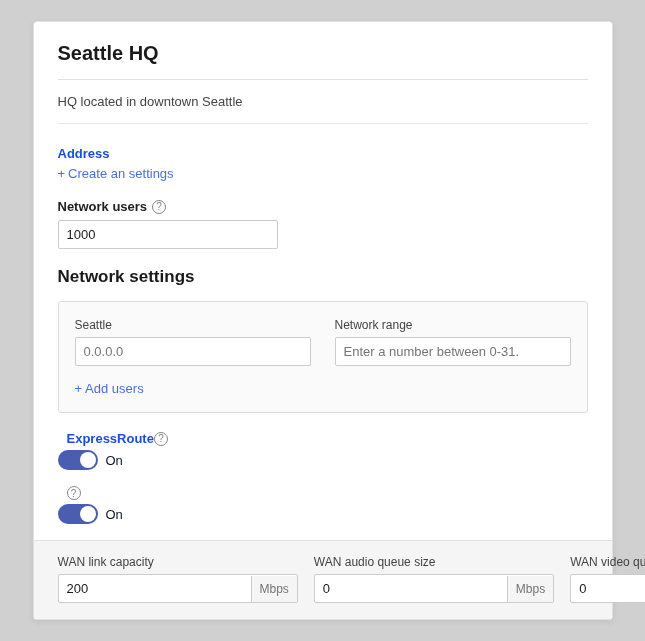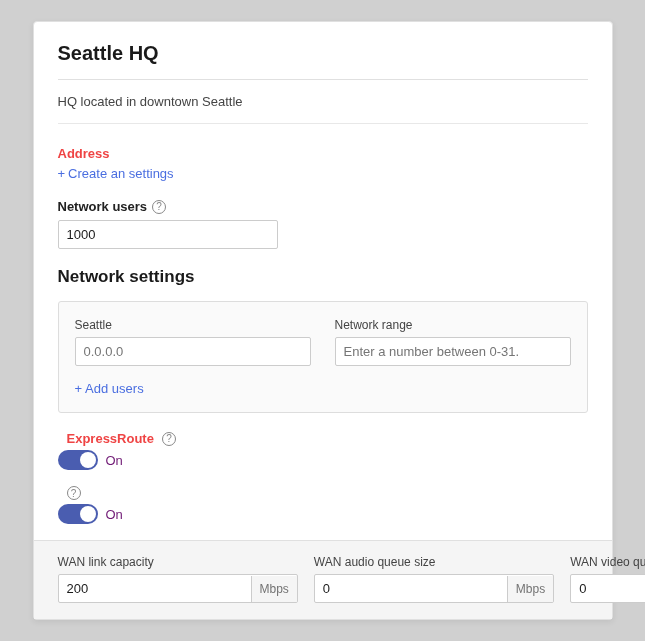--- a/index.html
+++ b/index.html
@@ -44,21 +44,21 @@
       border-bottom: 1px solid #e8e8e8;
     }
 
     .section {
       margin-bottom: 18px;
     }
 
     .field-label {
       font-size: 13px;
       font-weight: 600;
-      color: #ef4444;
+      color: #1d4ed8;
       margin-bottom: 4px;
       display: block;
     }
 
     .create-link {
       color: #4a6ee0;
       font-size: 13px;
       cursor: pointer;
       text-decoration: none;
       display: inline-flex;
@@ -155,21 +155,20 @@
       gap: 3px;
     }
 
     .toggle-section {
       margin-bottom: 16px;
     }
 
     .toggle-row {
       display: flex;
       align-items: center;
-      gap: 8px;
       padding-left: 9px;
     }
 
     .toggle-wrapper {
       display: flex;
       align-items: center;
       gap: 8px;
       margin-top: 4px;
     }
 
@@ -190,21 +189,21 @@
       height: 16px;
       background: #fff;
       border-radius: 50%;
       top: 2px;
       left: 22px;
       transition: left 0.2s;
     }
 
     .toggle-label {
       font-size: 13px;
-      color: #701a75;
+      color: #0f172a;
     }
 
     .wan-section {
       background: #f5f5f5;
       border-top: 1px solid #e0e0e0;
       margin: 0 -24px -24px -24px;
       padding: 14px 24px 16px 24px;
     }
 
     .wan-row {

